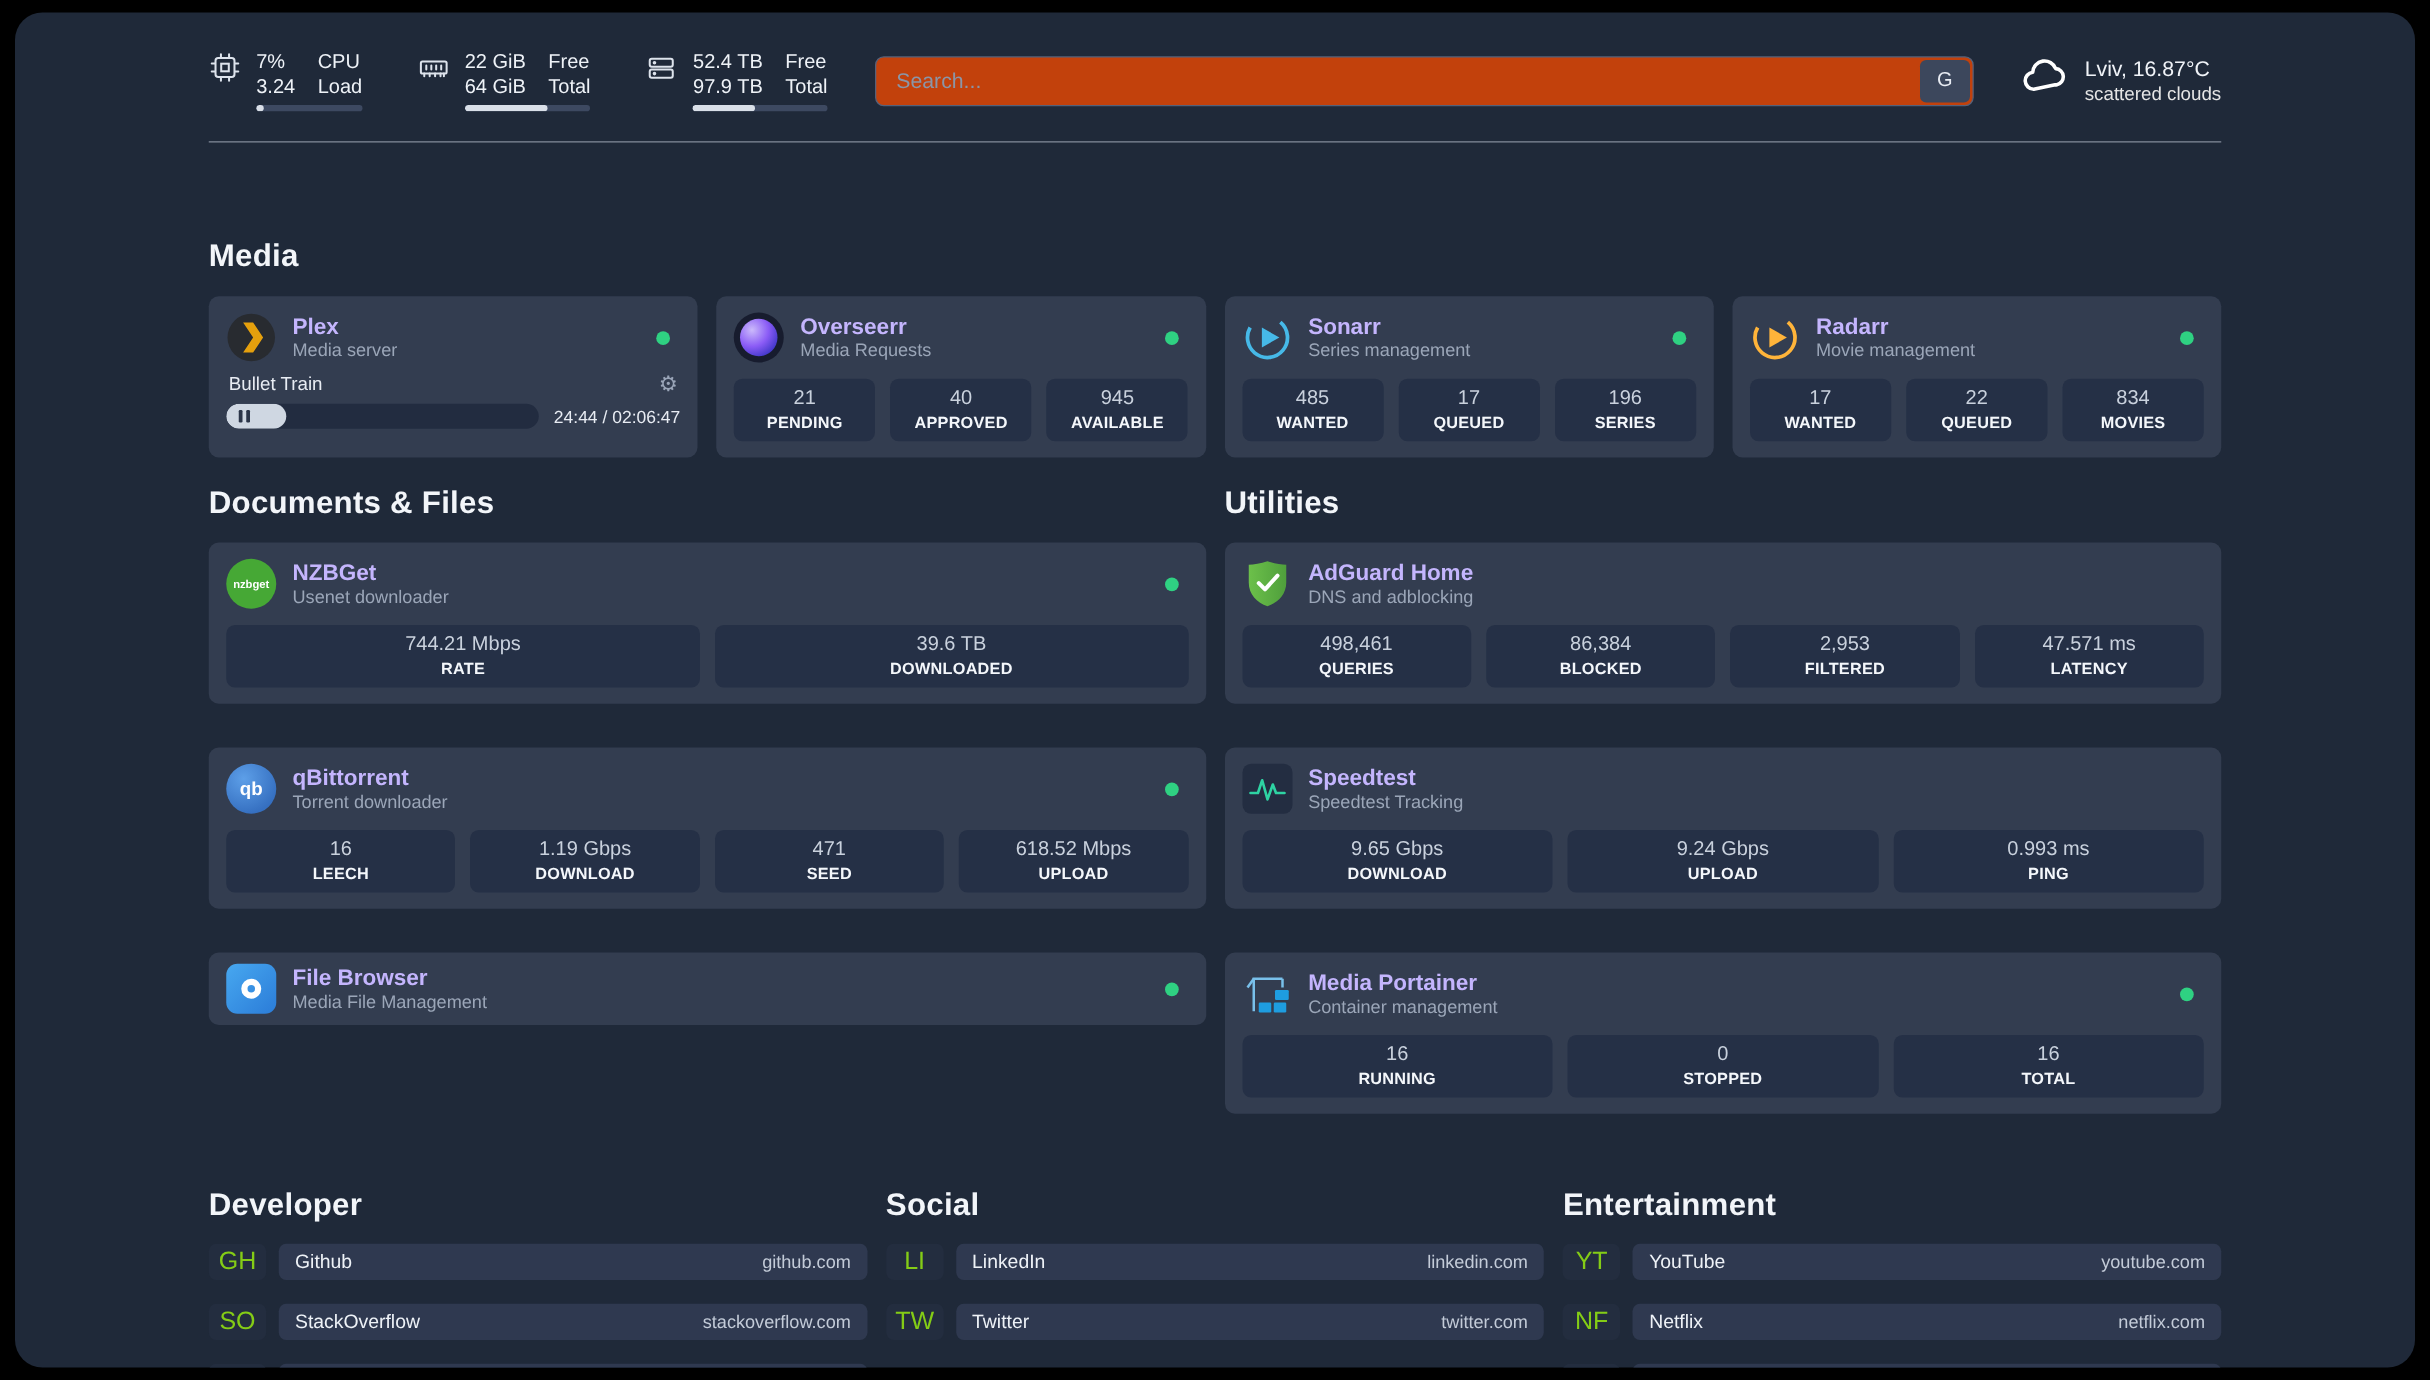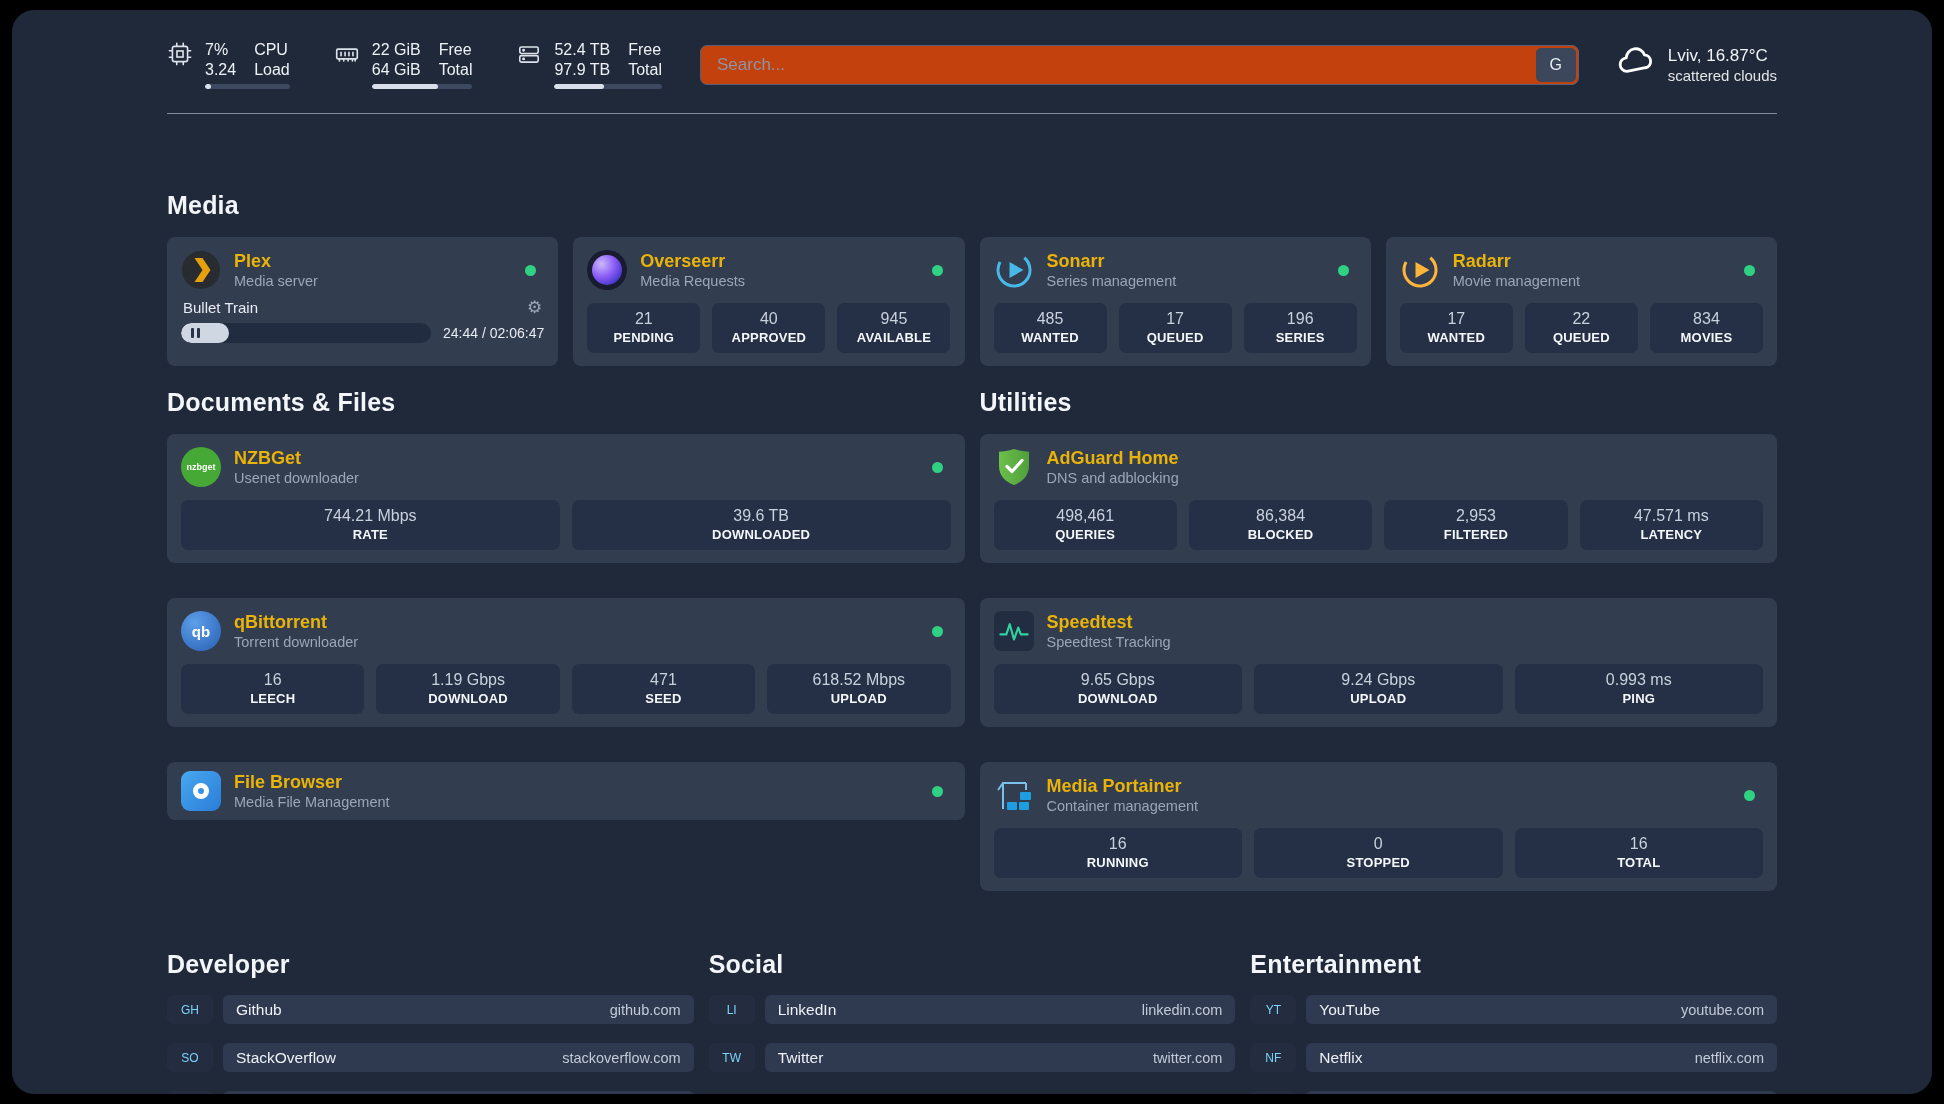--- a/index.html
+++ b/index.html
@@ -33,21 +33,21 @@
   
   .section-title { font-size: 25px; font-weight: 600; color: #f2f5f9; line-height: 30px; letter-spacing: 0.2px; }
   .media-section { margin-top: 76px; }
   .media-grid { display: grid; grid-template-columns: repeat(4, 1fr); gap: 15px; margin-top: 17px; }
 
   .card { background: #333d50; border-radius: 8px; padding: 13px 14px; cursor: pointer; }
   .card-compact { padding: 9px 14px; }
   .card-header { display: flex; align-items: center; gap: 13px; }
   .svc-icon { width: 40px; height: 40px; flex: 0 0 40px; display: flex; align-items: center; justify-content: center; }
   .svc-text { min-width: 0; }
-  .svc-name { font-size: 18px; font-weight: 600; color: #eab308; line-height: 22px; white-space: nowrap; }
+  .svc-name { font-size: 18px; font-weight: 600; color: #c4b5fd; line-height: 22px; white-space: nowrap; }
   .svc-desc { font-size: 14.5px; color: #9ba6b8; line-height: 17px; margin-top: 1px; white-space: nowrap; }
   .status-dot { width: 11px; height: 11px; border-radius: 50%; background: #2fd182; margin-left: auto; margin-right: 8px; flex: 0 0 11px; }
   .spacer-right { margin-left: auto; }
 
   .stats { display: flex; gap: 12px; margin-top: 13px; }
   .stat { flex: 1; background: #253046; border-radius: 7px; text-align: center; padding: 6px 4px 7px; min-width: 0; }
   .stat-value { font-size: 16px; color: #c9d1dd; line-height: 20px; white-space: nowrap; }
   .stat-label { font-size: 13px; font-weight: 700; color: #f4f7fb; line-height: 17px; letter-spacing: 0.2px; white-space: nowrap; }
 
   
@@ -72,21 +72,21 @@
   .qb-icon { background: radial-gradient(circle at 35% 30%, #5d9fe8, #356fc0 75%); border-radius: 50%; }
   .qb-icon span { font-size: 15px; font-weight: 700; color: #fff; }
   .fb-icon { background: linear-gradient(135deg, #47a8f0, #2b7cd8); border-radius: 9px; }
   .fb-ring { width: 16px; height: 16px; border: 5px solid #fff; border-radius: 50%; }
   .speedtest-iconbox { background: #232d41; border-radius: 7px; }
 
   
   .bookmarks { display: grid; grid-template-columns: 1fr 1fr 1fr; gap: 15px; margin-top: 58px; align-items: start; }
   .bm-list { display: flex; flex-direction: column; gap: 19px; margin-top: 16px; }
   .bm-item { display: flex; gap: 10px; height: 29px; cursor: pointer; }
-  .bm-abbr { width: 46px; background: #232d3f; border-radius: 6px; display: flex; align-items: center; justify-content: center; font-size: 12px; color: #7dd3fc; flex: 0 0 46px; }
+  .bm-abbr { width: 46px; background: #232d3f; border-radius: 6px; display: flex; align-items: center; justify-content: center; font-size: 20px; color: #84cc16; flex: 0 0 46px; }
   .bm-bar { flex: 1; background: #2f3950; border-radius: 6px; display: flex; align-items: center; justify-content: space-between; padding: 0 13px; min-width: 0; }
   .bm-name { font-size: 15.5px; color: #eef2f7; text-align: center; }
   .bm-domain { font-size: 14.5px; color: #c3cbd8; }
 </style>
 </head>
 <body>
 
 <div class="page">
 
   <header class="topbar">

